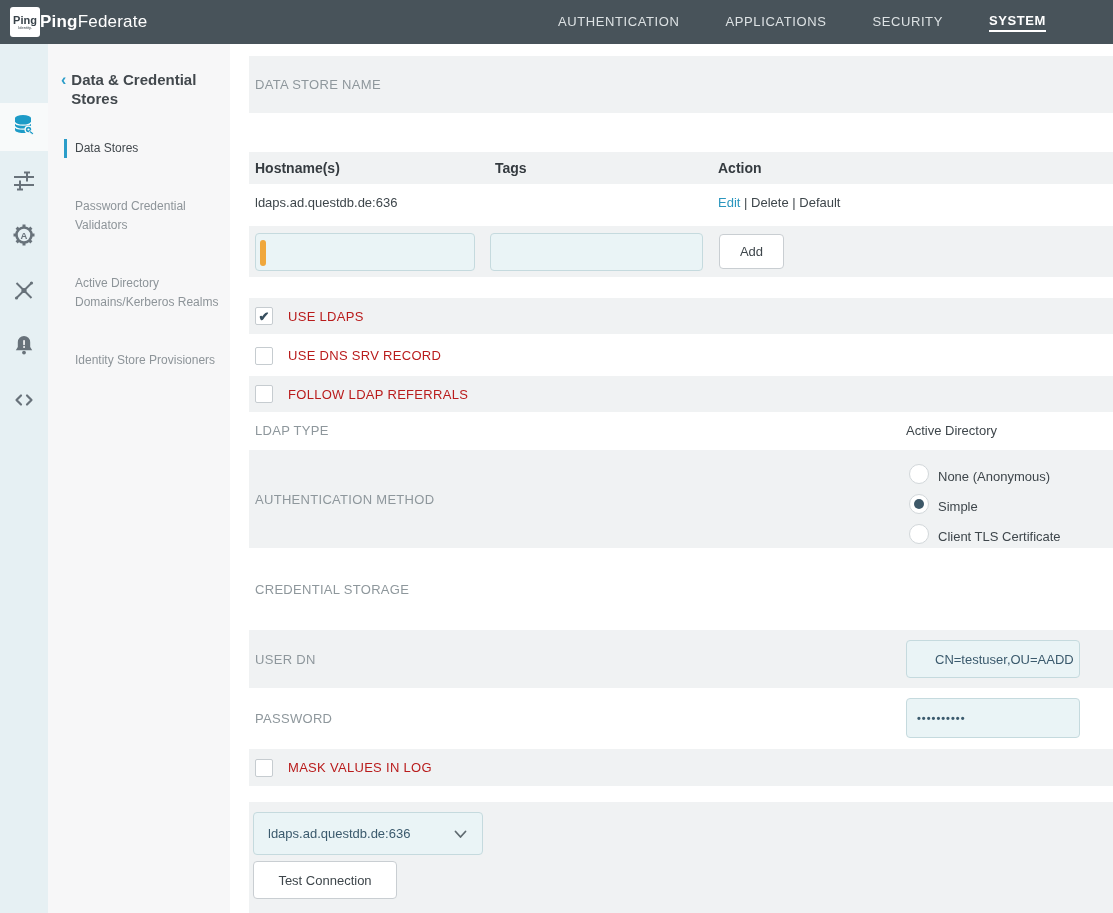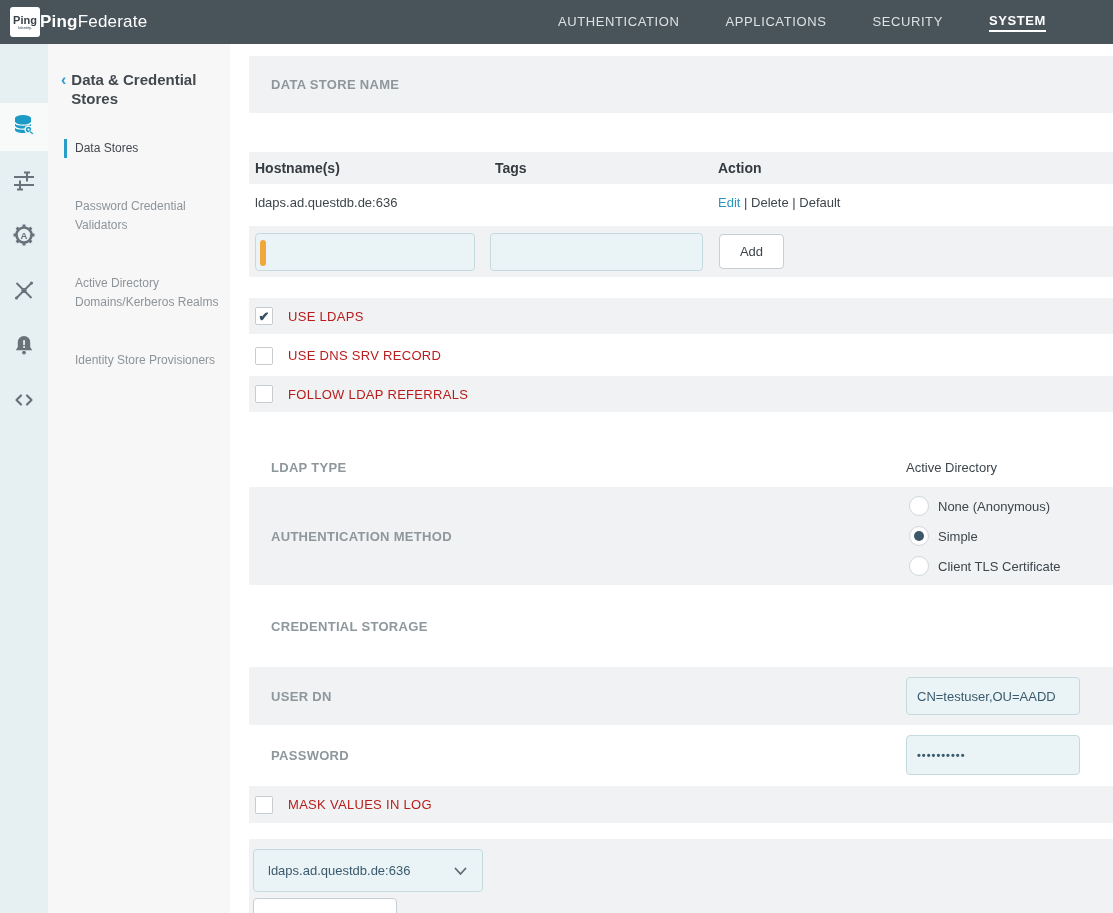--- a/index.html
+++ b/index.html
@@ -33,41 +33,41 @@
   .sidebar-title { font-size:15px; font-weight:bold; color:#42484d; line-height:19px; width:134px; }
   .sidebar-items { margin-top:31px; }
   .sidebar-item { position:relative; padding-left:27px; font-size:12px; font-weight:normal; color:#8d9499;
     line-height:19px; margin-bottom:39px; width:172px; cursor:pointer; }
   .sidebar-item.active { color:#42484d; }
   .sidebar-item.active::before { content:''; position:absolute; left:16px; top:0; width:3px; height:19px; background:#2b9dc9; }
   
   .content { flex:1; background:#fff; padding-top:12px; }
   .sec { margin-left:19px; position:relative; display:flex; align-items:center; }
   .gray { background:#f0f2f3; }
-  .flabel { font-size:13px; color:#8e979c; padding-left:22px; letter-spacing:.3px;font-weight:bold; }
+  .flabel { font-size:13px; color:#8e979c; padding-left:6px; letter-spacing:.3px; }
   .dark13 { font-size:13px; color:#3e464b; }
   .input { background:#eaf4f6; border:1px solid #c5dade; border-radius:4px; color:#3b5a6d;
     font-size:13px; display:flex; align-items:center; padding-left:13px; position:absolute; overflow:hidden; white-space:nowrap; }
   .btn { background:#fff; border:1px solid #c9ced2; border-radius:4px; color:#3e464b; font-size:13px;
     display:flex; align-items:center; justify-content:center; position:absolute; cursor:pointer; }
   
   .th { font-size:14px; font-weight:bold; color:#353b40; position:absolute; }
   .pos-host { left:6px; } .pos-tags { left:246px; } .pos-action { left:469px; }
   .action-links { position:absolute; left:469px; font-size:13px; color:#3e464b; }
   .link-blue { color:#2b96be; cursor:pointer; }
   .link-dark { color:#3e464b; cursor:pointer; }
   
   .checkbox { width:18px; height:18px; background:#fff; border:1px solid #c6ccd0; border-radius:2px;
     margin-left:6px; flex:none; display:flex; align-items:center; justify-content:center; cursor:pointer; }
   .checkbox .mark { display:none; color:#374f5f; font-size:13px; font-weight:bold; line-height:1; }
   .checkbox.checked .mark { display:block; }
   .cb-label { margin-left:15px; font-size:13px; color:#b91c1c; letter-spacing:.3px; }
   
   .radio-group { position:absolute; left:660px; display:flex; flex-direction:column; }
-  .radio-opt { height:30px; display:flex; align-items:center; cursor:pointer; }
+  .radio-opt { height:30px; display:flex; align-items:flex-end; cursor:pointer; }
   .radio { width:20px; height:20px; border-radius:50%; background:#fff; border:1px solid #d2d7da;
     flex:none; position:relative; }
   .radio.selected::after { content:''; position:absolute; left:4px; top:4px; width:10px; height:10px;
     border-radius:50%; background:#3d5868; }
   .radio-label { margin-left:9px; font-size:13px; color:#3e464b; }
   .val-right { position:absolute; left:657px; font-size:13px; color:#3e464b; }
   
   .req::before { content:''; position:absolute; left:4px; top:6px; width:6px; height:26px;
     border-radius:3px; background:#f0a73c; }
   
@@ -222,21 +222,21 @@
     </div>
     <div class="sec" style="height:37px; margin-top:3px;">
       <span class="checkbox"></span>
       <span class="cb-label">USE DNS SRV RECORD</span>
     </div>
     <div class="sec gray" style="height:36px; margin-top:2px;">
       <span class="checkbox"></span>
       <span class="cb-label">FOLLOW LDAP REFERRALS</span>
     </div>
 
-    <div class="sec" style="height:36px;margin-top:37px;">
+    <div class="sec" style="height:36px;">
       <span class="flabel">LDAP TYPE</span>
       <span class="val-right">Active Directory</span>
     </div>
 
     <div class="sec gray" style="height:98px; margin-top:2px;">
       <span class="flabel">AUTHENTICATION METHOD</span>
       <div class="radio-group" style="top:4px;">
         <div class="radio-opt">
           <span class="radio"></span>
           <span class="radio-label">None (Anonymous)</span>
@@ -251,21 +251,21 @@
         </div>
       </div>
     </div>
 
     <div class="sec" style="height:82px;">
       <span class="flabel">CREDENTIAL STORAGE</span>
     </div>
 
     <div class="sec gray" style="height:58px;">
       <span class="flabel">USER DN</span>
-      <div class="input" style="left:657px; top:10px; width:174px; height:38px; padding-left:10px;">CN=testuser,OU=AADD</div>
+      <div class="input" style="left:657px; top:10px; width:174px; height:38px; padding-left:28px;">CN=testuser,OU=AADD</div>
     </div>
 
     <div class="sec" style="height:52px; margin-top:4px;">
       <span class="flabel">PASSWORD</span>
       <div class="input" style="left:657px; top:6px; width:174px; height:40px; padding-left:10px; font-size:11px; letter-spacing:1px; font-weight:bold;">••••••••••</div>
     </div>
 
     <div class="sec gray" style="height:37px; margin-top:5px;">
       <span class="checkbox"></span>
       <span class="cb-label">MASK VALUES IN LOG</span>

